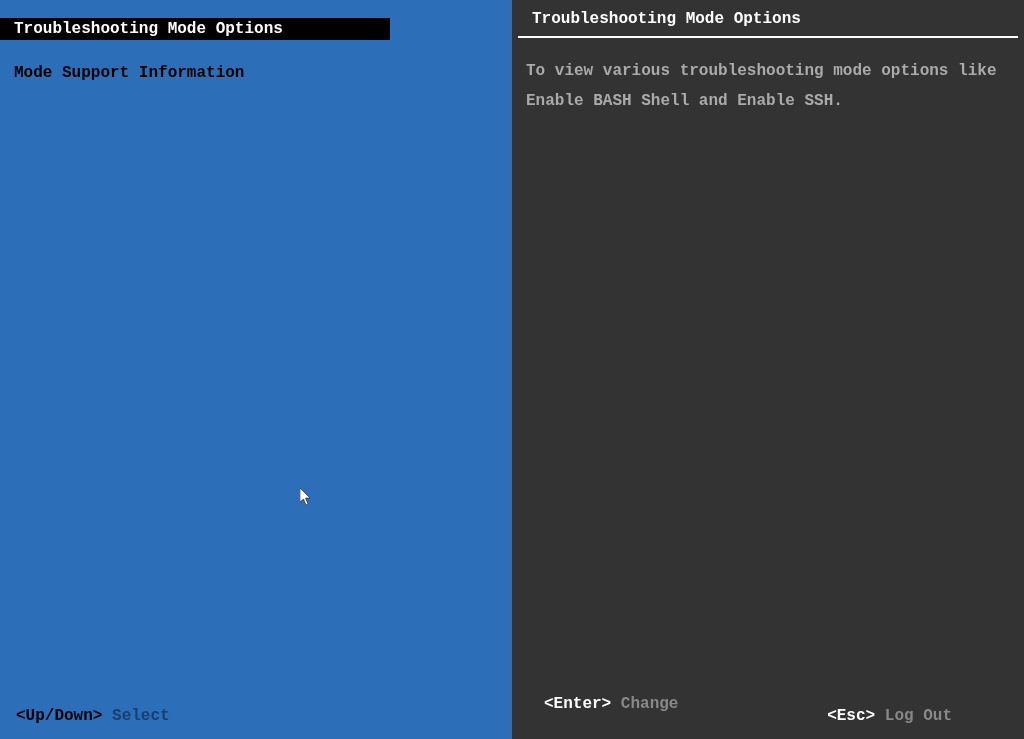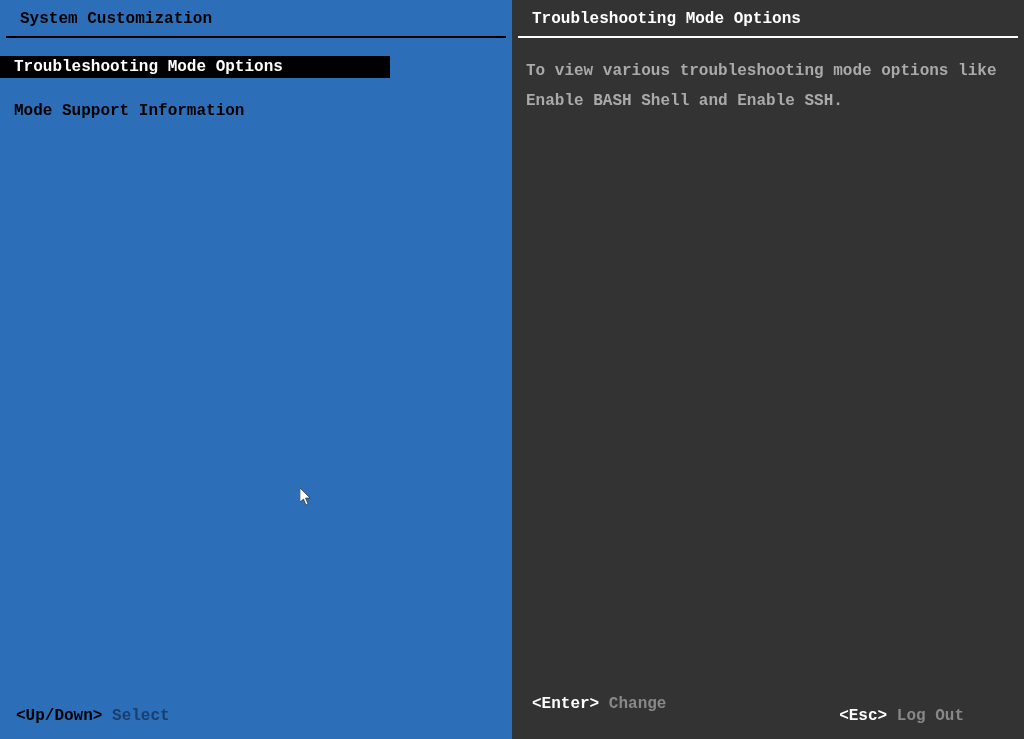--- a/index.html
+++ b/index.html
@@ -83,21 +83,21 @@
       color: #000000;
     }
     .footer-left .action {
       color: #1a3f6e;
     }
     .footer-right {
       position: absolute;
       bottom: 14px;
       left: 0;
       width: 100%;
-      padding: 0 20px;
+      padding: 0 32px;
       display: flex;
       justify-content: space-between;
     }
     .footer-right .hint {
       display: inline-block;
     }
     .footer-right .key {
       color: #ffffff;
     }
     .footer-right .action {
@@ -116,21 +116,20 @@
       height: 18px;
       pointer-events: none;
     }
   </style>
 </head>
 <body>
 
 <div class="container">
 
   <div class="left-panel">
-    <div class="panel-header">System Customization</div>
 
     <div class="menu-content">
 
 
       <div class="menu-group">
         <div class="menu-item selected">Troubleshooting Mode Options</div>
       </div>
 
       <div class="menu-group">
         <div class="menu-item">Mode Support Information</div>

